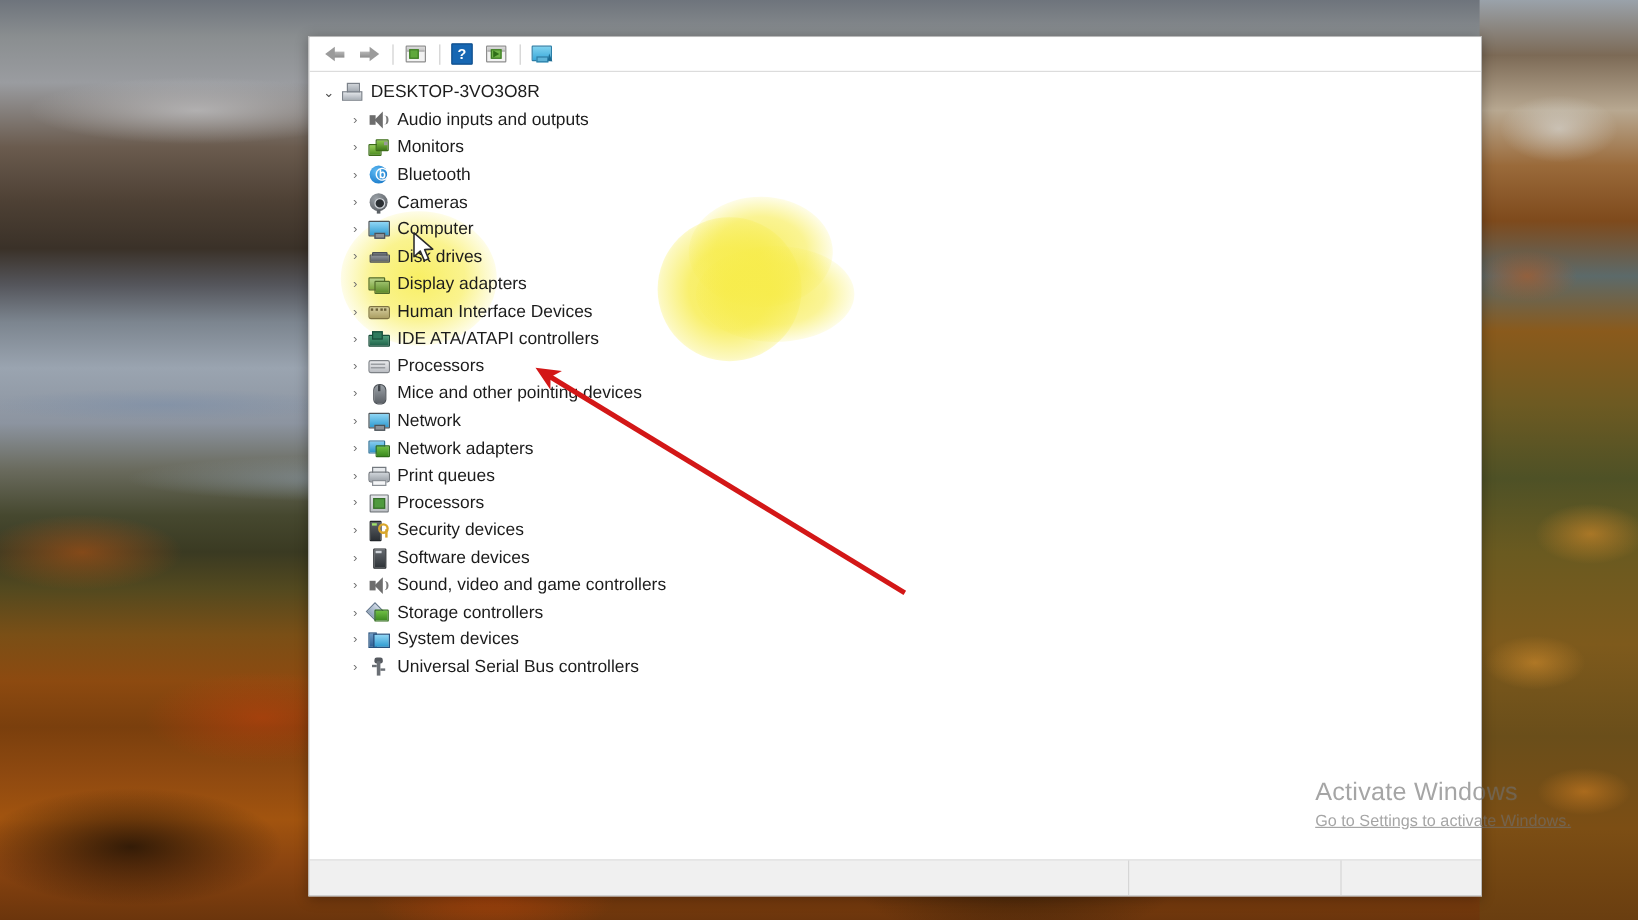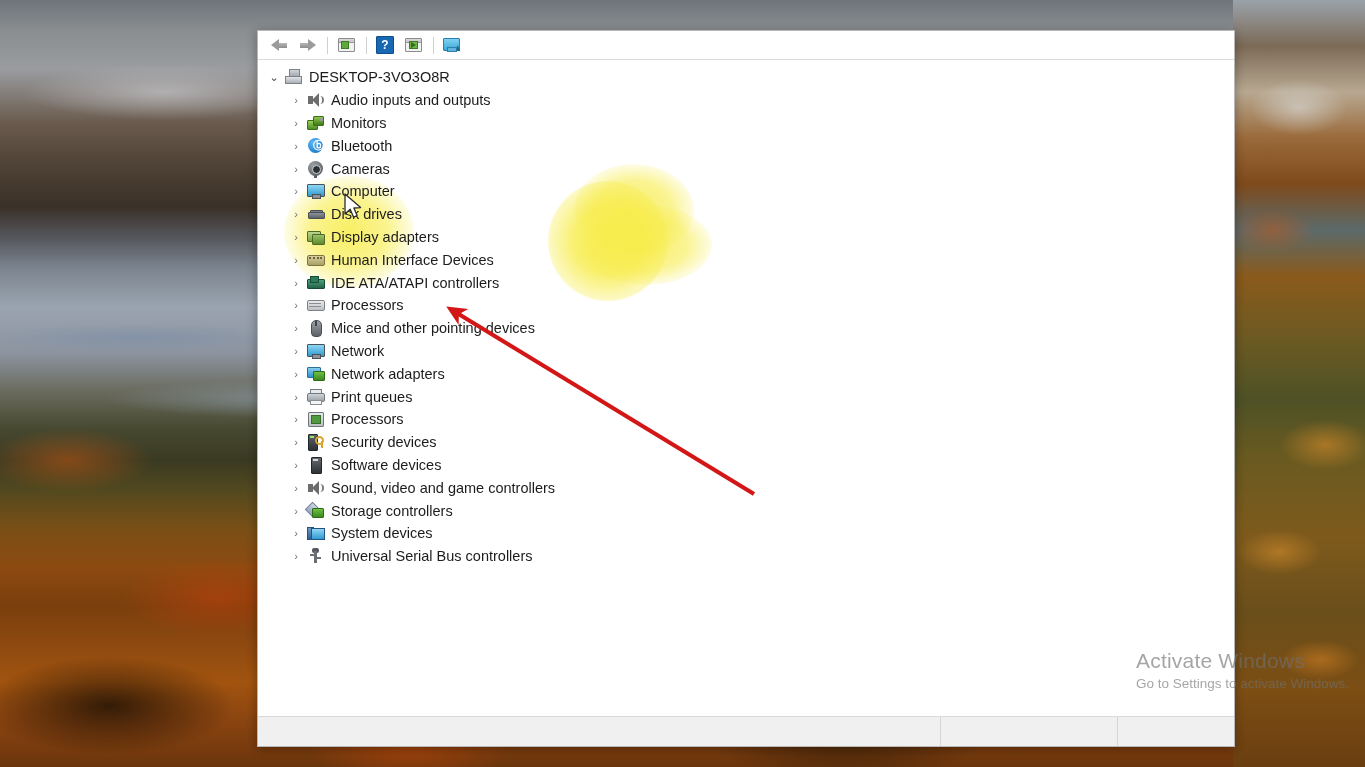--- a/index.html
+++ b/index.html
@@ -401,31 +401,32 @@
     font-size: 12px; color:#3a3a3a;
   }
   .sb-cell { display:flex; align-items:center; padding-left:8px; }
   .sb-main { flex: 1 1 auto; }
   .sb-mid  { width: 168px; border-left:1px solid #d6d6d6; }
   .sb-right{ width: 108px; border-left:1px solid #d6d6d6; }
 
   
   #watermark {
     position:absolute; z-index: 8;
-    left: 1136px; top: 648px;
+    left: 1096px; top: 648px;
     pointer-events:none;
     text-shadow: 0 0 2px rgba(255,255,255,.05);
   }
   #watermark .wm-title {
     font-size: 21px; color: rgba(110,110,110,.62);
     line-height: 26px; letter-spacing:.2px;
   }
   #watermark .wm-sub {
     font-size: 13.5px; color: rgba(110,110,110,.62);
     line-height: 20px;
+    text-decoration: underline;
   }
 </style>
 </head>
 <body>
 
 <div id="screen">
 
   <div id="wallpaper"></div>
   <div id="wall-right"></div>
 

